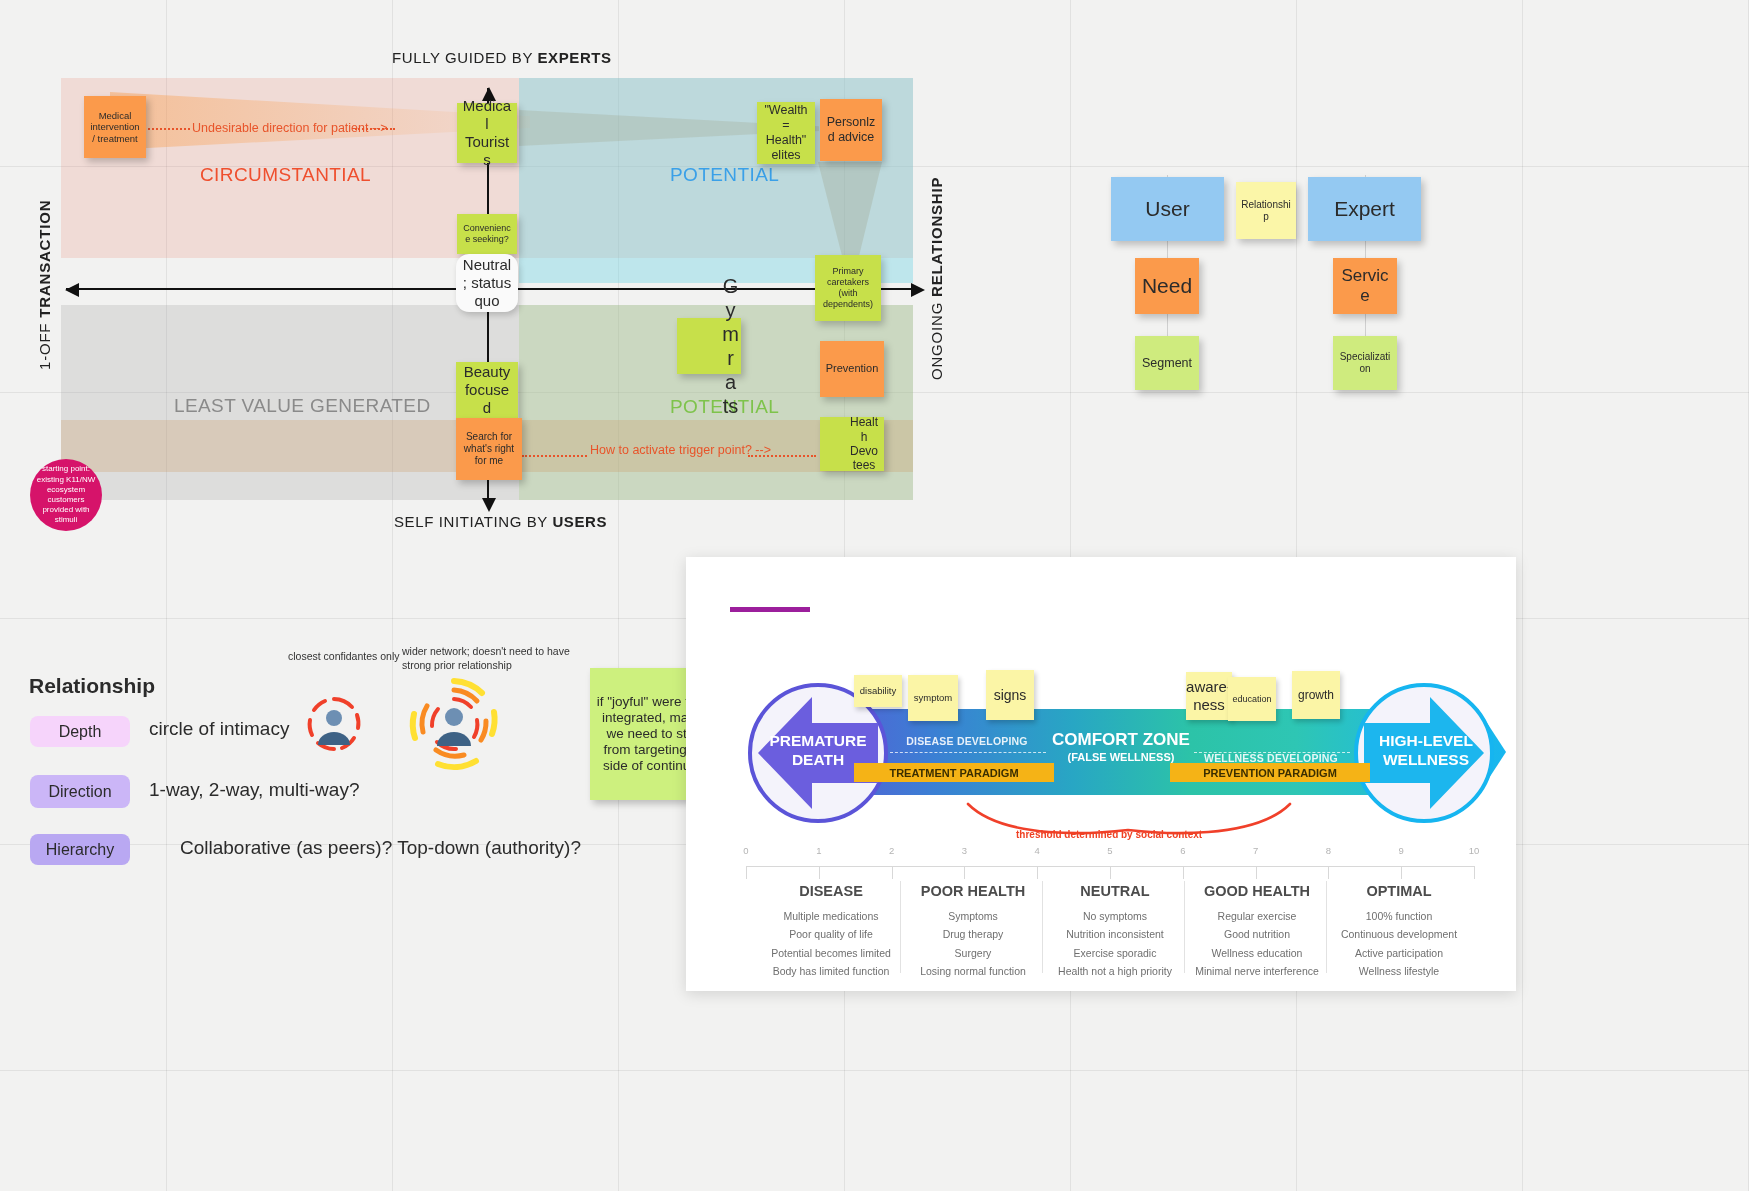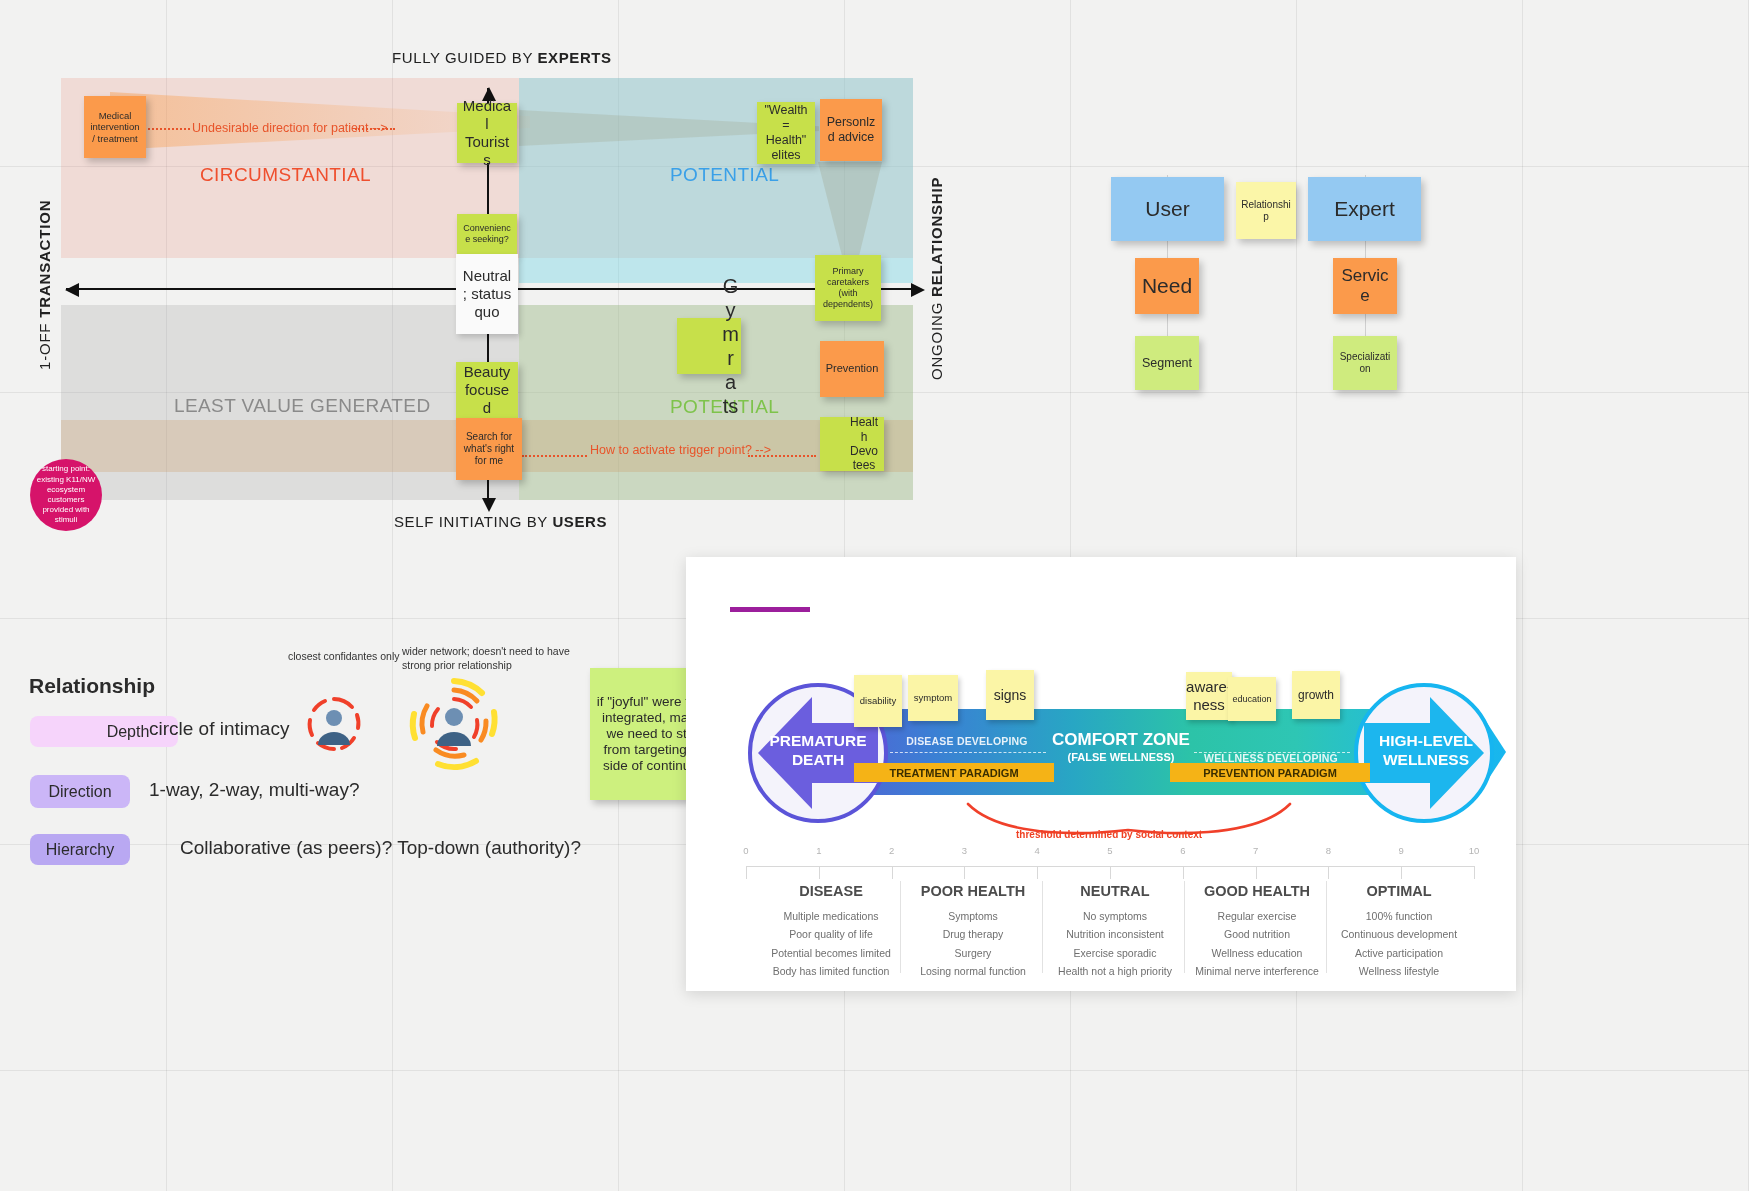--- a/index.html
+++ b/index.html
@@ -141,21 +141,21 @@
   <div class="dotted" style="left:192px;top:121px;">Undesirable direction for patient --&gt;</div>
   <div class="dline" style="left:355px;top:128px;width:40px;"></div>
 
   <div class="dline" style="left:522px;top:455px;width:65px;"></div>
   <div class="dotted" style="left:590px;top:443px;">How to activate trigger point? --&gt;</div>
   <div class="dline" style="left:748px;top:455px;width:68px;"></div>
 
   <div class="note n-orange" style="left:84px;top:96px;width:62px;height:62px;font-size:9.5px;">Medical intervention / treatment</div>
   <div class="note n-green" style="left:457px;top:103px;width:60px;height:60px;font-size:15px;">Medical Tourists</div>
   <div class="note n-green" style="left:457px;top:214px;width:60px;height:40px;font-size:9px;">Convenience seeking?</div>
-  <div class="note n-white" style="left:456px;top:254px;width:62px;height:80px;font-size:15px;">Neutral; status quo</div>
+  <div class="note n-white" style="left:456px;top:254px;width:62px;height:58px;font-size:15px;border-radius:13px;">Neutral; status quo</div>
   <div class="note n-green" style="left:757px;top:102px;width:58px;height:62px;font-size:12.5px;">"Wealth = Health" elites</div>
   <div class="note n-orange" style="left:820px;top:99px;width:62px;height:62px;font-size:12.5px;">Personlzd advice</div>
   <div class="note n-green" style="left:815px;top:255px;width:66px;height:66px;font-size:9px;">Primary caretakers (with dependents)</div>
   <div class="note n-green" style="left:677px;top:318px;width:64px;height:56px;font-size:20px;padding-left:48px;">Gym rats</div>
   <div class="note n-orange" style="left:820px;top:341px;width:64px;height:56px;font-size:11px;">Prevention</div>
   <div class="note n-green" style="left:456px;top:362px;width:62px;height:56px;font-size:15px;">Beauty focused</div>
   <div class="note n-orange" style="left:456px;top:418px;width:66px;height:62px;font-size:10px;">Search for what's right for me</div>
   <div class="note n-green" style="left:820px;top:417px;width:64px;height:54px;font-size:12px;padding-left:29px;">Health Devotees</div>
 
   <div class="startcircle" style="left:30px;top:459px;width:72px;height:72px;">starting point: existing K11/NW ecosystem customers provided with stimuli</div>
@@ -172,21 +172,21 @@
   <div class="note n-orange" style="left:1135px;top:258px;width:64px;height:56px;font-size:21px;">Need</div>
   <div class="note n-orange" style="left:1333px;top:258px;width:64px;height:56px;font-size:17px;">Service</div>
 
   <div class="note n-lgreen" style="left:1135px;top:336px;width:64px;height:54px;font-size:12.5px;">Segment</div>
   <div class="note n-lgreen" style="left:1333px;top:336px;width:64px;height:54px;font-size:10px;">Specialization</div>
 </div>
 
 <div>
   <div class="rel-title" style="left:29px;top:674px;">Relationship</div>
 
-  <div class="pill" style="left:30px;top:716px;width:100px;height:31px;background:#f6d4fb;padding-left:48px;">Depth</div>
+  <div class="pill" style="left:30px;top:716px;width:100px;height:31px;background:#f6d4fb;">Depth</div>
   <div class="rel-text" style="left:149px;top:718px;">circle of intimacy</div>
 
   <div class="pill" style="left:30px;top:775px;width:100px;height:33px;background:#cbb6f7;">Direction</div>
   <div class="rel-text" style="left:149px;top:779px;">1-way, 2-way, multi-way?</div>
 
   <div class="pill" style="left:30px;top:834px;width:100px;height:31px;background:#b9a8f2;">Hierarchy</div>
   <div class="rel-text" style="left:180px;top:837px;">Collaborative (as peers)? Top-down (authority)?</div>
 
   <div class="tiny" style="left:288px;top:650px;width:210px;">closest confidantes only</div>
   <div class="tiny" style="left:402px;top:645px;width:180px;">wider network; doesn't need to have strong prior relationship</div>
@@ -253,21 +253,21 @@
   <div class="dashw" style="left:204px;top:195px;width:156px;"></div>
   <div class="midtxt" style="left:500px;top:195px;width:170px;">WELLNESS DEVELOPING</div>
   <div class="dashw" style="left:508px;top:195px;width:156px;"></div>
 
   <div class="bigtxt" style="left:365px;top:172px;width:140px;font-size:17px;">COMFORT ZONE</div>
   <div class="bigtxt" style="left:365px;top:194px;width:140px;font-size:11px;">(FALSE WELLNESS)</div>
 
   <div class="paradigm" style="left:168px;top:206px;width:200px;height:19px;">TREATMENT PARADIGM</div>
   <div class="paradigm" style="left:484px;top:206px;width:200px;height:19px;">PREVENTION PARADIGM</div>
 
-  <div class="ynote" style="left:168px;top:118px;width:48px;height:52px;font-size:9.5px;">disability</div>
+  <div class="ynote" style="left:168px;top:118px;width:48px;height:32px;font-size:9.5px;">disability</div>
   <div class="ynote" style="left:222px;top:118px;width:50px;height:46px;font-size:9.5px;">symptom</div>
   <div class="ynote" style="left:300px;top:113px;width:48px;height:50px;font-size:14px;">signs</div>
   <div class="ynote" style="left:480px;top:115px;width:46px;height:48px;font-size:15px;margin-left:20px;">aware-ness</div>
   <div class="ynote" style="left:542px;top:120px;width:48px;height:44px;font-size:9px;">education</div>
   <div class="ynote" style="left:606px;top:114px;width:48px;height:48px;font-size:12px;">growth</div>
 
   <svg class="abs" style="left:278px;top:243px;" width="330" height="38">
     <path d="M4 4 C40 40 130 34 164 30 C198 34 290 40 326 4" fill="none" stroke="#f0402a" stroke-width="2.6" stroke-linecap="round"></path>
   </svg>
   <div class="threshold" style="left:330px;top:272px;">threshold determined by social context</div>

